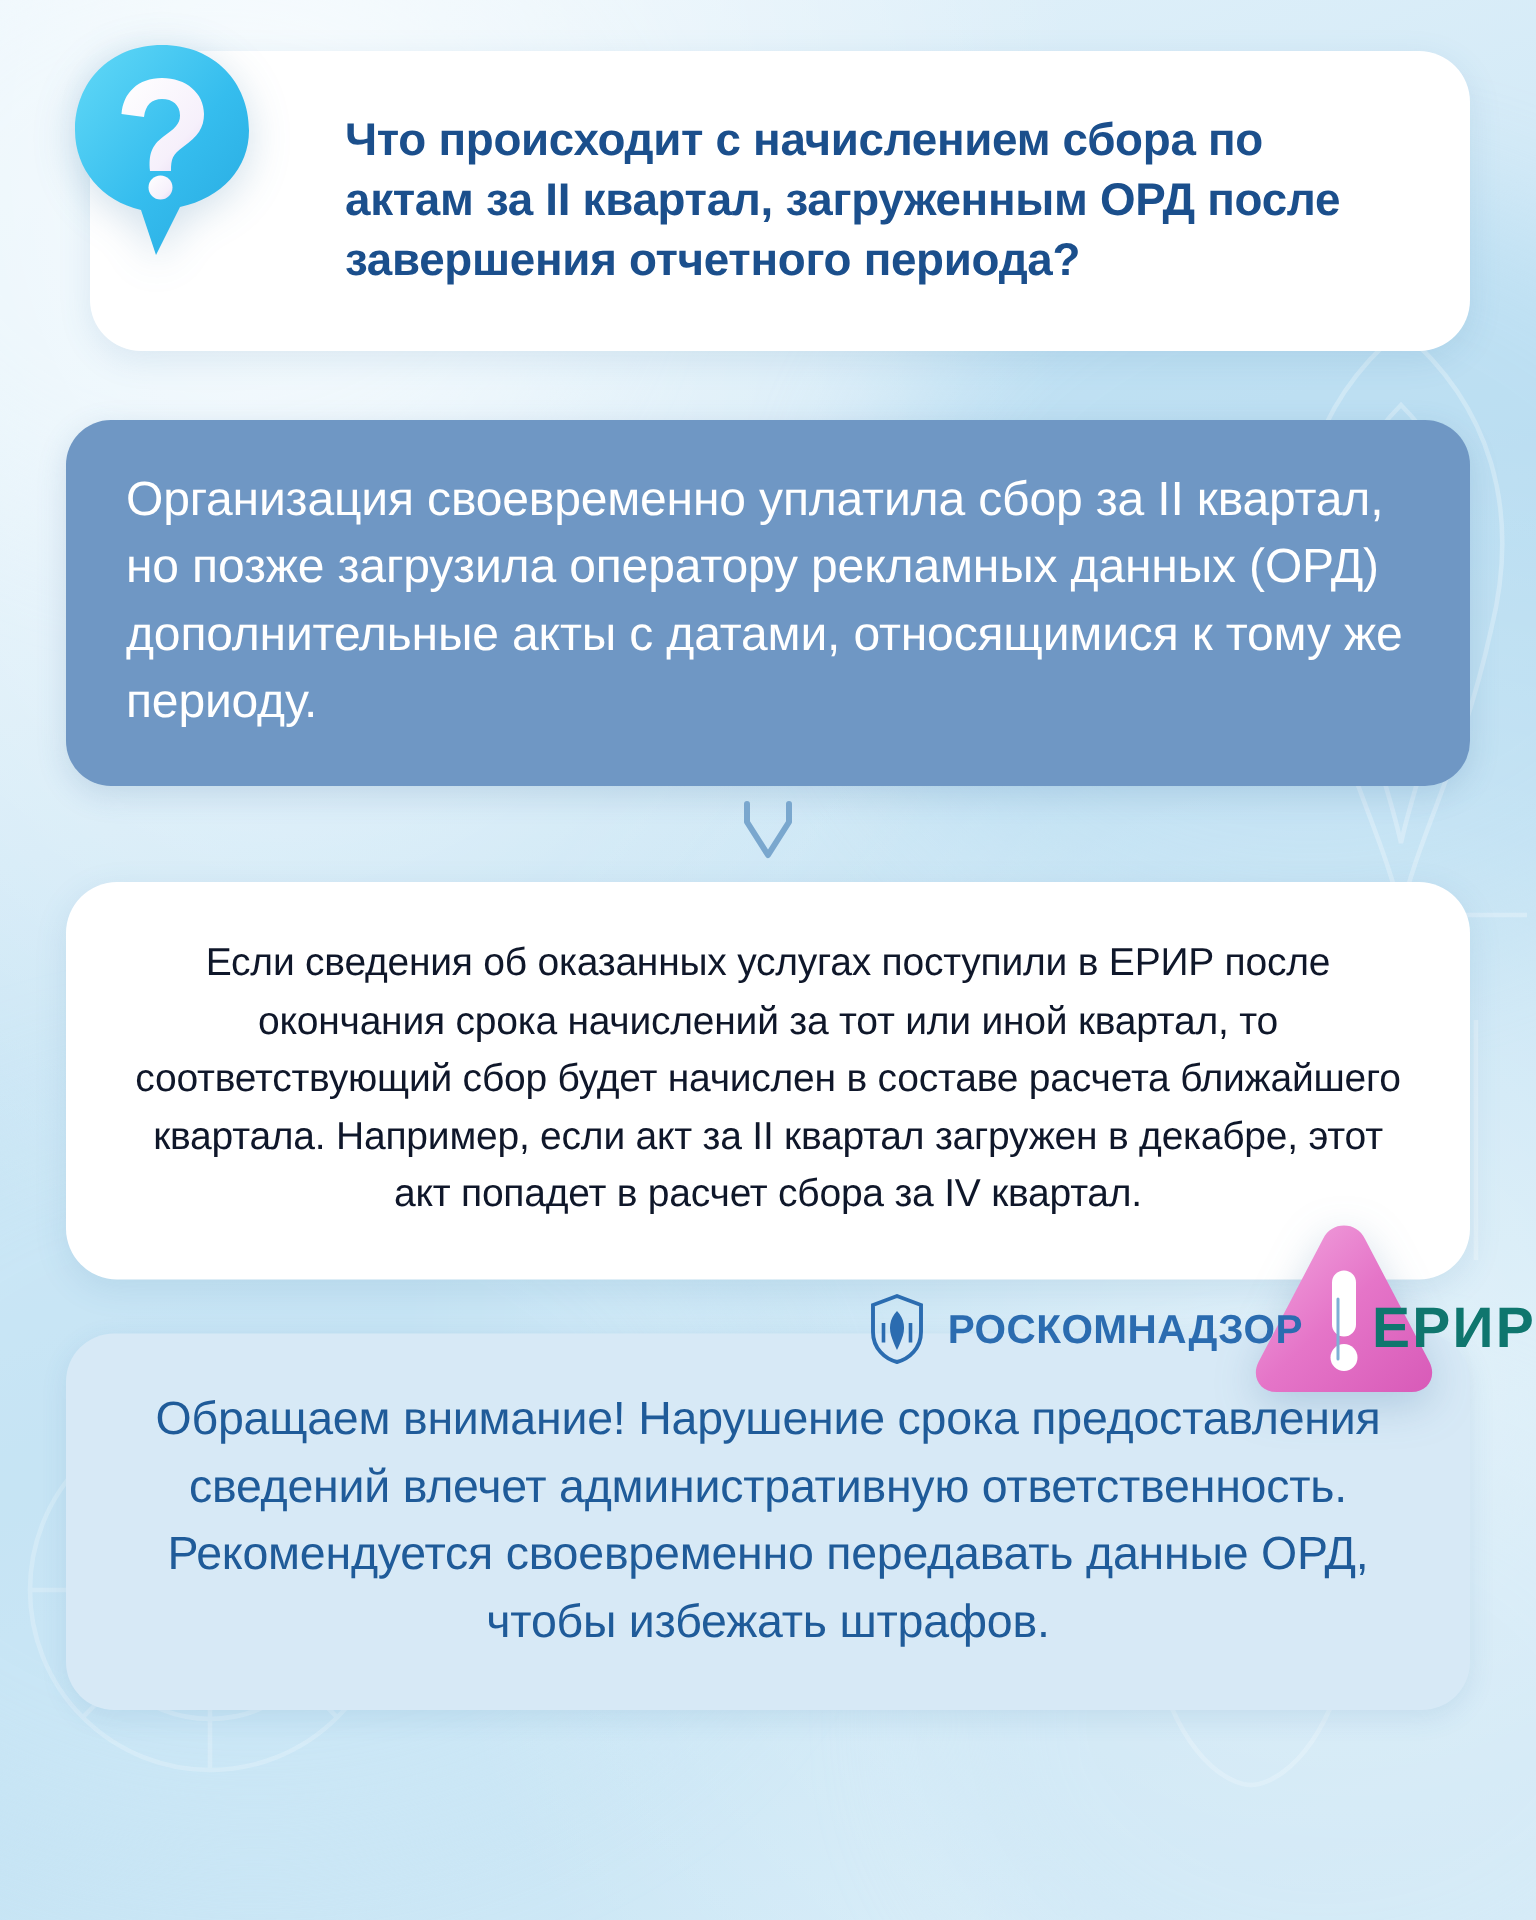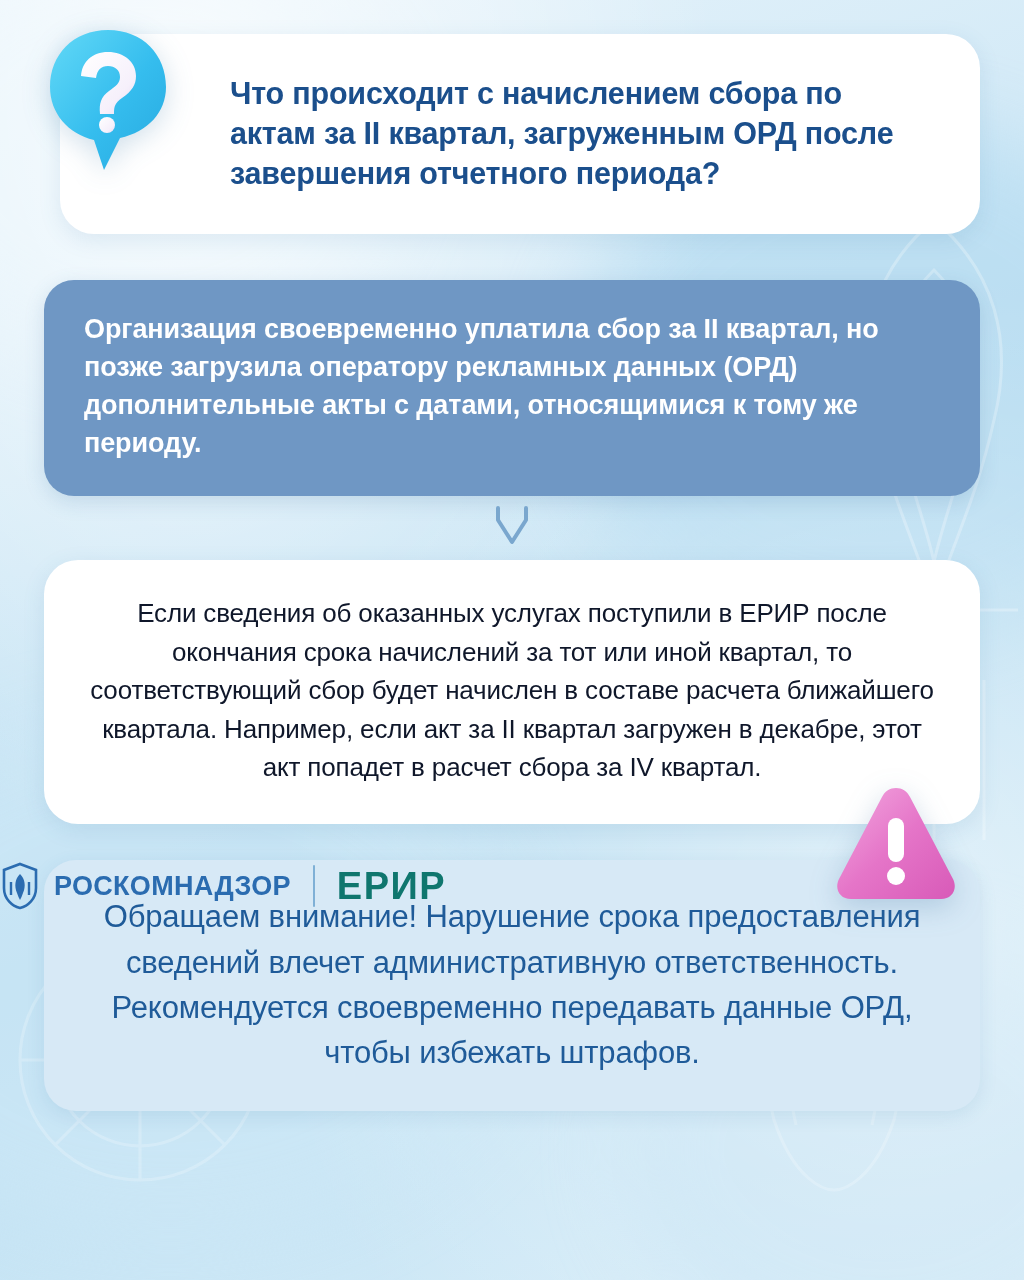--- a/index.html
+++ b/index.html
@@ -87,23 +87,23 @@
   
   .stmt-card {
     margin-top: 46px;
     background: #6f97c4;
     border-radius: 30px;
     padding: 30px 40px 34px 40px;
     color: #ffffff;
     box-shadow: 0 6px 20px rgba(60,110,160,.18);
   }
   .stmt-text {
-    font-size: 27px;
+    font-size: 32px;
     line-height: 1.41;
-    font-weight: bold;
+    font-weight: normal;
     letter-spacing: -0.1px;
   }
 
   
   .arrow-down {
     width: 100%;
     display: flex;
     justify-content: center;
     margin: 10px 0 2px 0;
   }
@@ -148,21 +148,21 @@
     filter: drop-shadow(0 8px 14px rgba(60,110,160,.25));
   }
 
   
   .footer {
     position: absolute;
     left: 0; right: 0;
     bottom: 30px;
     display: flex;
     align-items: center;
-    justify-content: flex-start;
+    justify-content: flex-end;
     gap: 22px;
   }
   .rkn-group { display: flex; align-items: center; gap: 14px; }
   .rkn-name {
     font-size: 27px;
     font-weight: bold;
     color: #2b6cb0;
     letter-spacing: 0.3px;
   }
   .divider-v {

